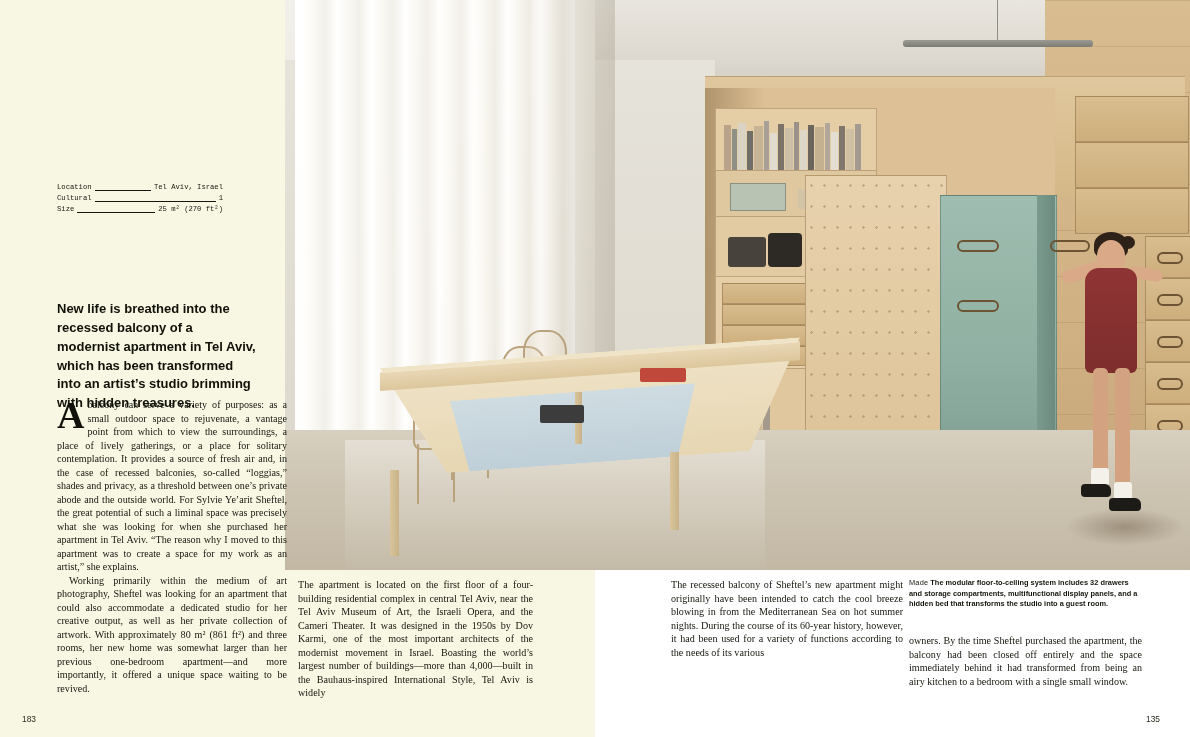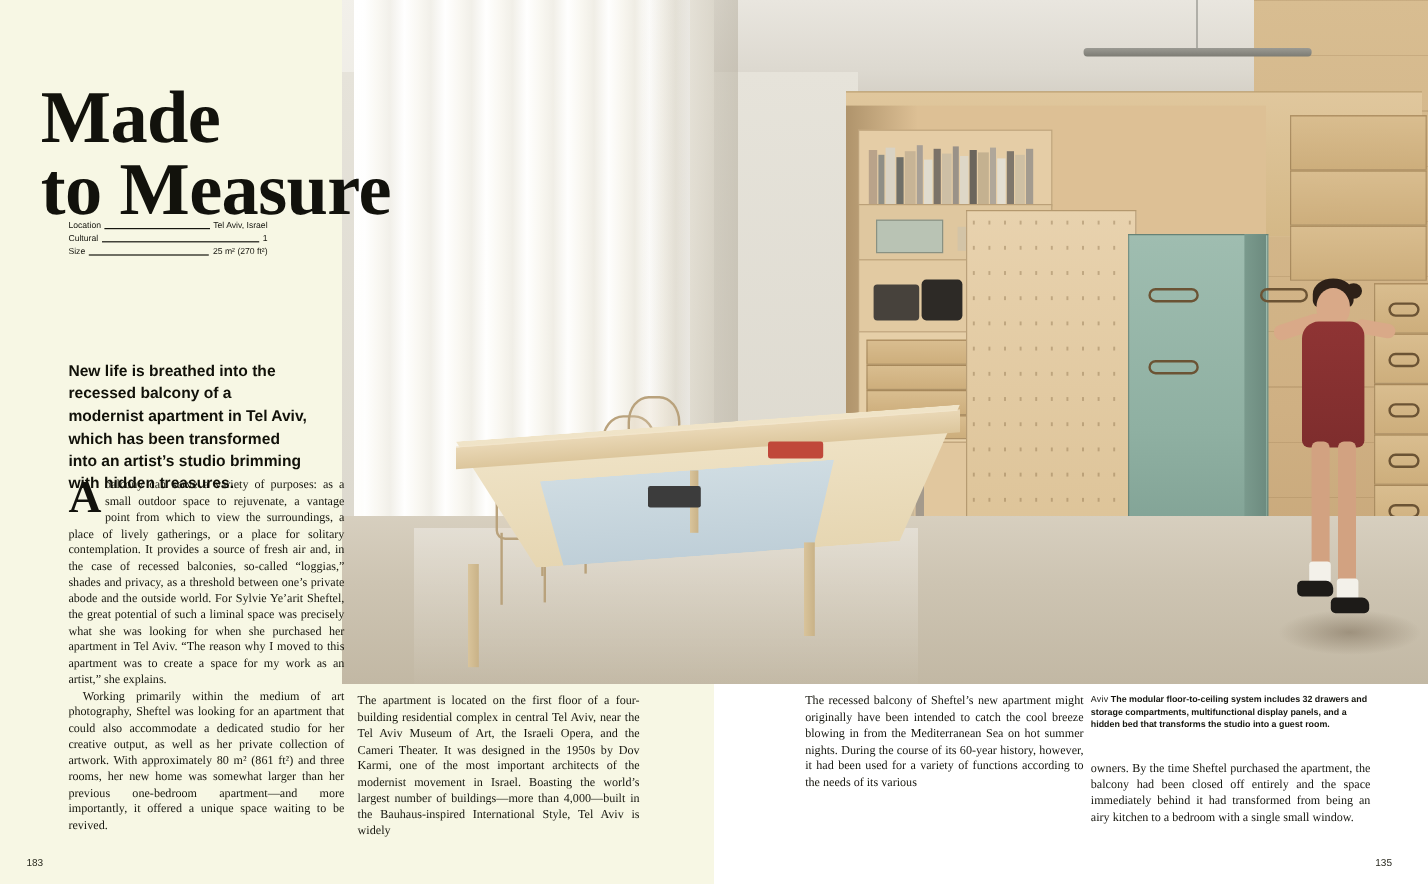--- a/index.html
+++ b/index.html
@@ -48,21 +48,21 @@
   .title-line {
     display: block;
     white-space: nowrap;
   }
   
   .specs {
     position: absolute;
     left: 57px;
     top: 182px;
     width: 166px;
-    font-family: Liberation Sans, sans-serif;
+    font-family: Liberation Mono, monospace;
     font-size: 7.2px;
     color: #16160f;
   }
   .spec-row {
     display: flex;
     align-items: flex-end;
     height: 11px;
     line-height: 11px;
   }
   .spec-label {
@@ -522,24 +522,20 @@
     <div class="ph-woman-bun"></div>
     <div class="ph-woman-dress"></div>
     <div class="ph-woman-leg" style="left:808px; top:368px; width:15px; height:105px;"></div>
     <div class="ph-woman-leg" style="left:830px; top:368px; width:15px; height:118px;"></div>
     <div class="ph-woman-sock" style="left:806px; top:468px; width:18px; height:18px;"></div>
     <div class="ph-woman-sock" style="left:829px; top:482px; width:18px; height:18px;"></div>
     <div class="ph-woman-shoe" style="left:796px; top:484px; width:30px; height:13px;"></div>
     <div class="ph-woman-shoe" style="left:824px; top:498px; width:32px; height:13px;"></div>
   </div>
 
-  <h1 class="title">
-    <span class="title-line">Made</span>
-    <span class="title-line">to Measure</span>
-  </h1>
 
   <div class="specs">
     <div class="spec-row">
       <span class="spec-label">Location</span>
       <span class="spec-rule"></span>
       <span class="spec-value">Tel Aviv, Israel</span>
     </div>
     <div class="spec-row">
       <span class="spec-label">Cultural</span>
       <span class="spec-rule"></span>
@@ -567,19 +563,19 @@
 
   <div class="col col-3">
     <p>The recessed balcony of Sheftel’s new apartment might originally have been intended to catch the cool breeze blowing in from the Mediterranean Sea on hot summer nights. During the course of its 60-year history, however, it had been used for a variety of functions according to the needs of its various</p>
   </div>
 
   <div class="col col-4">
     <p>owners. By the time Sheftel purchased the apartment, the balcony had been closed off entirely and the space immediately behind it had transformed from being an airy kitchen to a bedroom with a single small window.</p>
   </div>
 
   <div class="caption">
-    <span class="cap-lead">Aviv</span>
+    <span class="cap-lead">Made</span>
     <span>The modular floor-to-ceiling system includes 32 drawers and storage compartments, multifunctional display panels, and a hidden bed that transforms the studio into a guest room.</span>
   </div>
 
   <div class="folio folio-left">183</div>
   <div class="folio folio-right">135</div>
 </div>
 
 </body></html>

